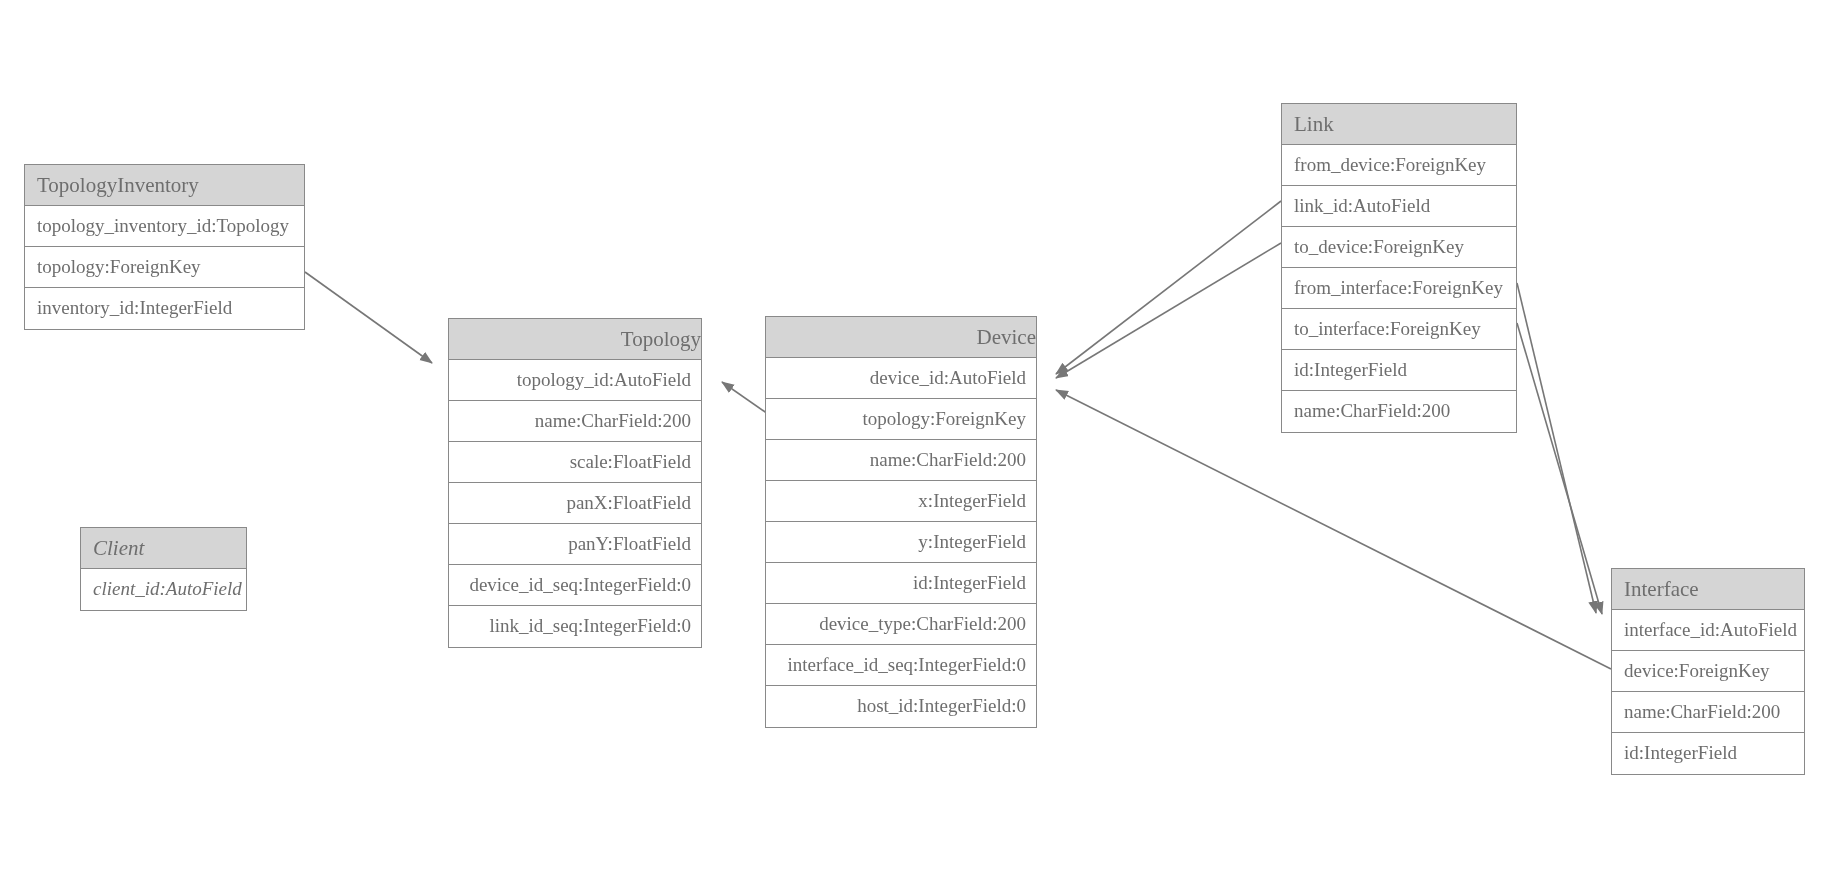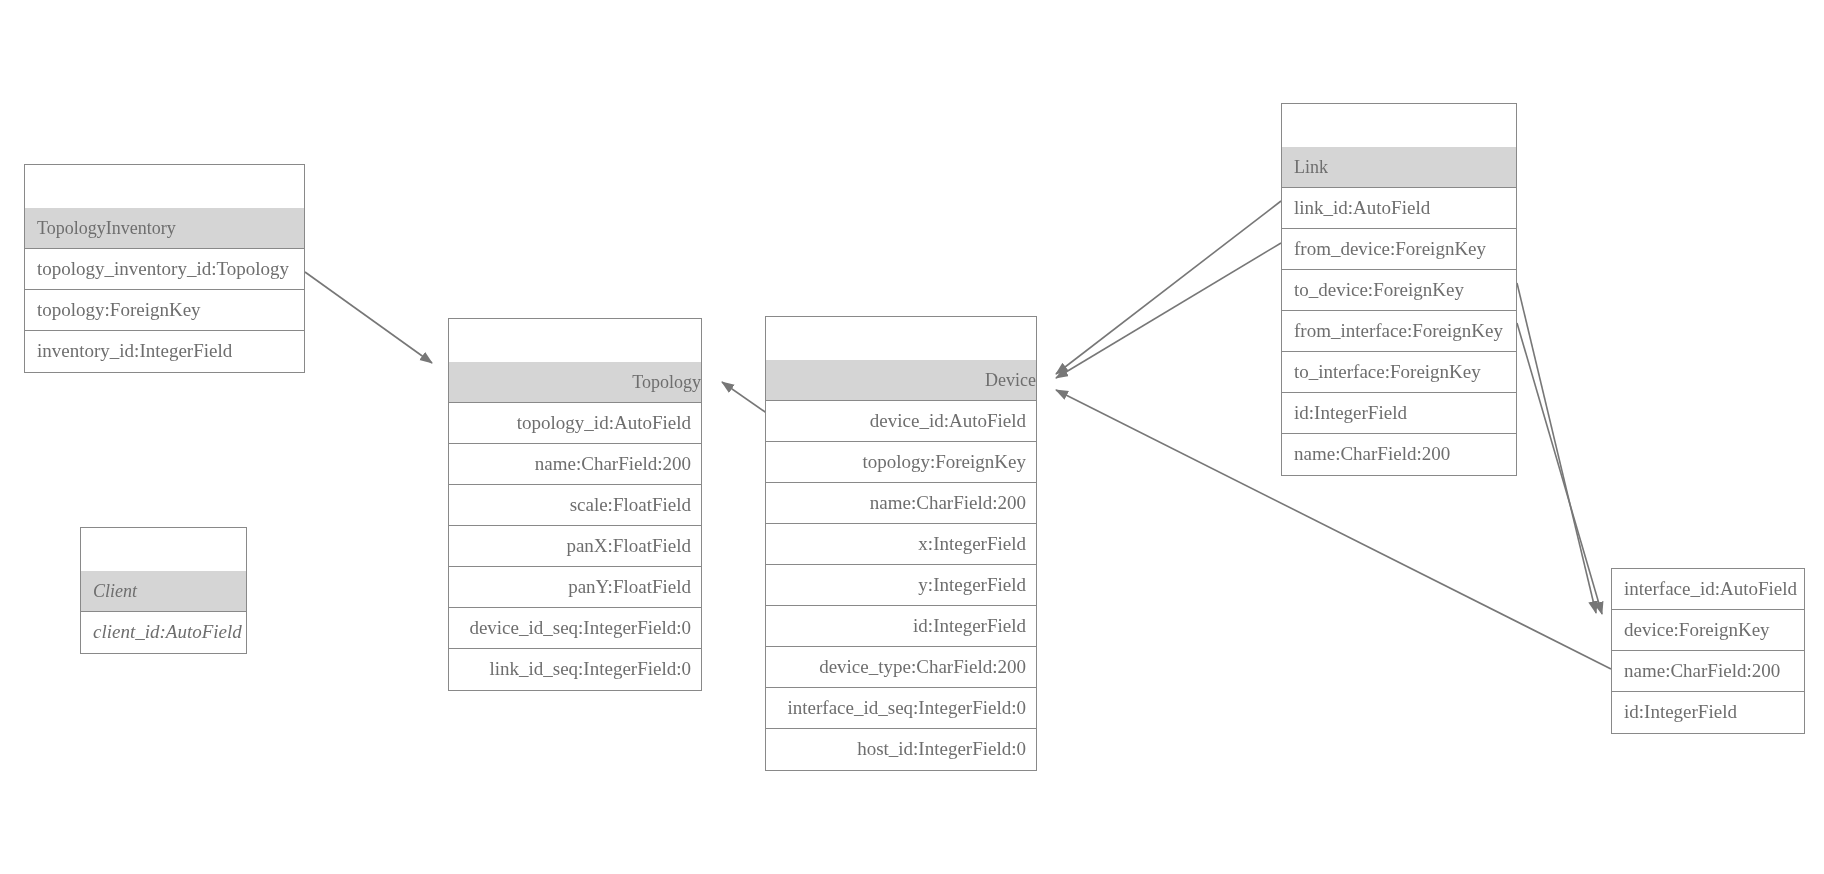--- a/index.html
+++ b/index.html
@@ -31,27 +31,26 @@
     position: absolute;
     box-sizing: border-box;
     border: 1px solid #898989;
     background: #ffffff;
   }
   .entity-title {
     box-sizing: border-box;
     background: #d5d5d5;
     border-bottom: 1px solid #898989;
     color: #6e6e6e;
-    font-size: 18px;
+    font-size: 21px;
     line-height: 40px;
     height: 41px;
     padding: 0 0 0 12px;
     white-space: nowrap;
     overflow: hidden;
-    margin-top: 43px;
   }
   .entity-field {
     box-sizing: border-box;
     border-bottom: 1px solid #898989;
     color: #6e6e6e;
     font-size: 19px;
     line-height: 40px;
     height: 41px;
     padding: 0 10px 0 12px;
     white-space: nowrap;
@@ -134,29 +133,30 @@
     <div class="entity-field">x:IntegerField</div>
     <div class="entity-field">y:IntegerField</div>
     <div class="entity-field">id:IntegerField</div>
     <div class="entity-field">device_type:CharField:200</div>
     <div class="entity-field">interface_id_seq:IntegerField:0</div>
     <div class="entity-field">host_id:IntegerField:0</div>
   </div>
 
   <div class="entity" style="left:1281px; top:103px; width:236px;">
     <div class="entity-title">Link</div>
+    <div class="entity-field">from_device:ForeignKey</div>
     <div class="entity-field">link_id:AutoField</div>
-    <div class="entity-field">from_device:ForeignKey</div>
     <div class="entity-field">to_device:ForeignKey</div>
     <div class="entity-field">from_interface:ForeignKey</div>
     <div class="entity-field">to_interface:ForeignKey</div>
     <div class="entity-field">id:IntegerField</div>
     <div class="entity-field">name:CharField:200</div>
   </div>
 
   <div class="entity" style="left:1611px; top:568px; width:194px;">
+    <div class="entity-title">Interface</div>
     <div class="entity-field">interface_id:AutoField</div>
     <div class="entity-field">device:ForeignKey</div>
     <div class="entity-field">name:CharField:200</div>
     <div class="entity-field">id:IntegerField</div>
   </div>
 
 </div>
 
 </body></html>

